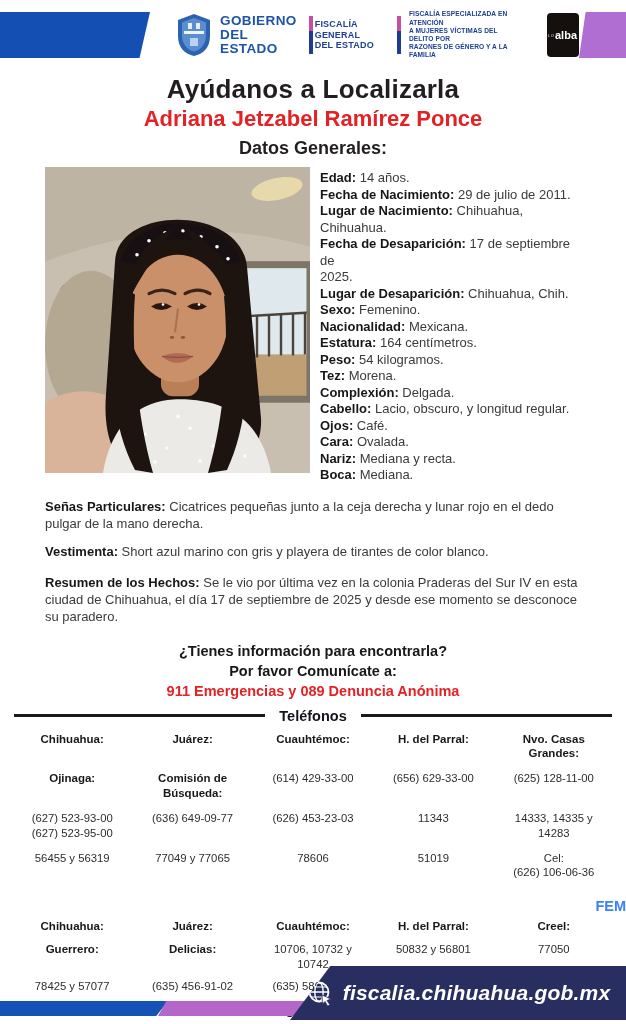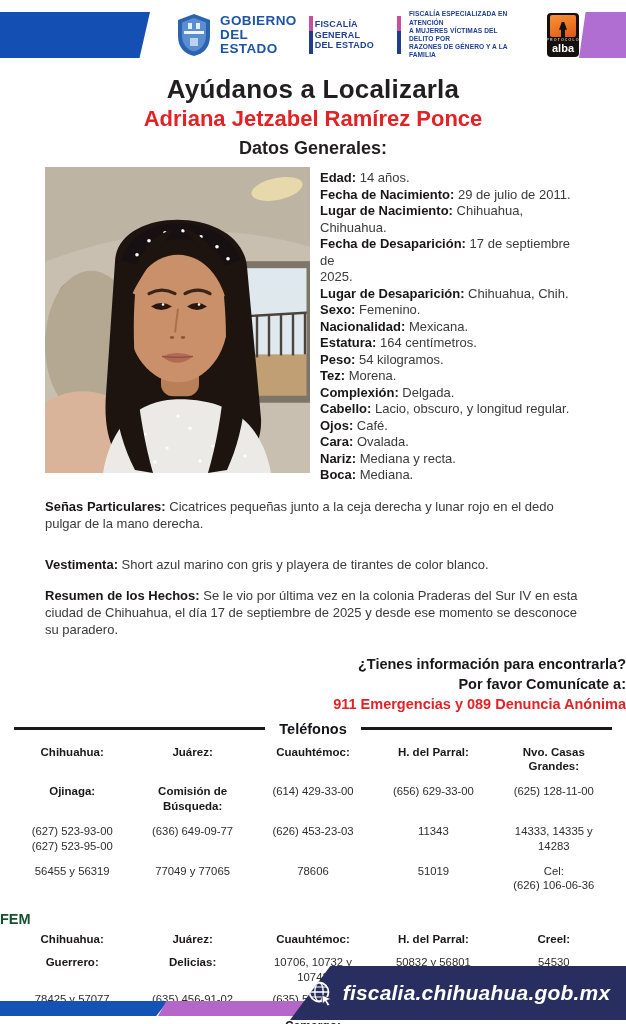--- a/index.html
+++ b/index.html
@@ -13,21 +13,21 @@
   .crest{flex:none;margin-left:26px;}
   .gob-word{margin-left:8px;font-weight:bold;font-size:13.5px;line-height:1.02;
             letter-spacing:.4px;color:#1d54a8;white-space:pre-line;}
   .sepbar{flex:none;width:4px;height:38px;margin-left:12px;
           background:linear-gradient(180deg,#c84f9e 40%,#203c90 40%);}
   .fge-word{margin-left:2px;font-weight:bold;font-size:9px;line-height:1.15;
             color:#1c3f94;white-space:pre-line;letter-spacing:.2px;}
   .fem-word{margin-left:8px;font-weight:bold;font-size:6.6px;line-height:1.25;
             color:#1c3f94;white-space:pre-line;letter-spacing:.1px;}
   .alba{flex:none;margin-left:34px;width:32px;height:44px;background:#15100e;border-radius:4px;
-        display:flex;flex-direction:column;align-items:center;justify-content:flex-end;
+        display:flex;flex-direction:row;align-items:center;justify-content:flex-end;
         padding:2px 2px 2px;box-sizing:border-box;}
   .alba-art{width:26px;height:26px;border-radius:2px;position:relative;overflow:hidden;
             background:linear-gradient(160deg,#f5913a 0%,#ef7a25 45%,#d9561a 100%);}
   .alba-art:before{content:"";position:absolute;left:9px;top:7px;width:8px;height:17px;
             background:#15100e;clip-path:polygon(35% 0,65% 0,100% 45%,75% 45%,75% 100%,25% 100%,25% 45%,0 45%);}
   .alba-proto{font-size:3.5px;color:#fff;letter-spacing:1.2px;margin-top:1px;}
   .alba-name{font-weight:bold;font-size:11px;color:#fff;line-height:1;margin:1px 0 1px;}
   .hdr-spacer{flex:1;}
   .shape-right{flex:none;width:47px;height:46px;background:#b16ed2;
                clip-path:polygon(14% 0,100% 0,100% 100%,0 100%);}
@@ -43,34 +43,34 @@
   
   .main-row{display:flex;margin:8px 54px 0 45px;}
   .photo{flex:none;width:265px;height:306px;background:#c8bfb0;}
   .datos{margin-left:10px;padding-top:3px;font-size:13px;line-height:16.5px;color:#3c3a3b;}
   .ditem b{color:#191617;}
   .val{white-space:pre-line;}
 
   
   .para{margin:14px 36px 0 45px;font-size:13px;line-height:17px;color:#3c3a3b;}
   .para b{color:#191617;}
-  .para.vest{margin-top:24px;}
+  .para.vest{margin-top:11px;}
   .para.res{margin-top:14px;}
 
   
-  .contact{margin-top:16px;text-align:right;font-weight:bold;}
+  .contact{margin-top:16px;text-align:center;font-weight:bold;}
   .c1,.c2{font-size:14.5px;line-height:20px;color:#19171a;}
   .c3{font-size:14.5px;line-height:21px;color:#e32226;}
   .c4{font-size:15px;line-height:22px;color:#1457b0;cursor:pointer;}
 
   
   .sec-head{margin:6px 14px 0;display:flex;align-items:center;gap:14px;}
   .rule{flex:1;height:3px;background:#1a1a1a;}
   .sec-title{font-weight:bold;font-size:14.5px;color:#16141a;}
-  .fem-title{margin-top:8px;text-align:left;font-weight:bold;font-size:14.5px;color:#14532d;}
+  .fem-title{margin-top:8px;text-align:right;font-weight:bold;font-size:14.5px;color:#3b82f6;}
   .ptable{margin:8px 14px 0;display:grid;grid-template-columns:repeat(5,1fr);
           column-gap:4px;row-gap:10px;text-align:center;}
   .th{font-weight:bold;font-size:11.5px;line-height:1.3;color:#1a1718;white-space:pre-line;}
   .td{font-size:11.3px;line-height:1.3;color:#2f2c2d;white-space:pre-line;}
   .camargo{margin-top:12px;text-align:center;}
   .camargo .th{font-size:12px;}
   .camargo .td{margin-top:6px;}
 
   
   .stripe-blue{position:absolute;left:0;bottom:8px;width:168px;height:15px;background:#1453b5;
@@ -255,21 +255,21 @@
     <div class="th">Chihuahua:</div>
     <div class="th">Juárez:</div>
     <div class="th">Cuauhtémoc:</div>
     <div class="th">H. del Parral:</div>
     <div class="th">Creel:</div>
     <div class="th">Guerrero:</div>
     <div class="th">Delicias:</div>
     <div class="td">10706, 10732 y
 10742</div>
     <div class="td">50832 y 56801</div>
-    <div class="td">54530</div>
+    <div class="td">77050</div>
     <div class="td">78425 y 57077</div>
     <div class="td">(635) 456-91-02</div>
     <div class="td">(635) 586-13-94</div>
     <div class="td">(639) 688-52-53</div>
   </div>
   <div class="camargo">
     <div class="th">Camargo:</div>
     <div class="td">(648) 106-72-05</div>
   </div>
 

